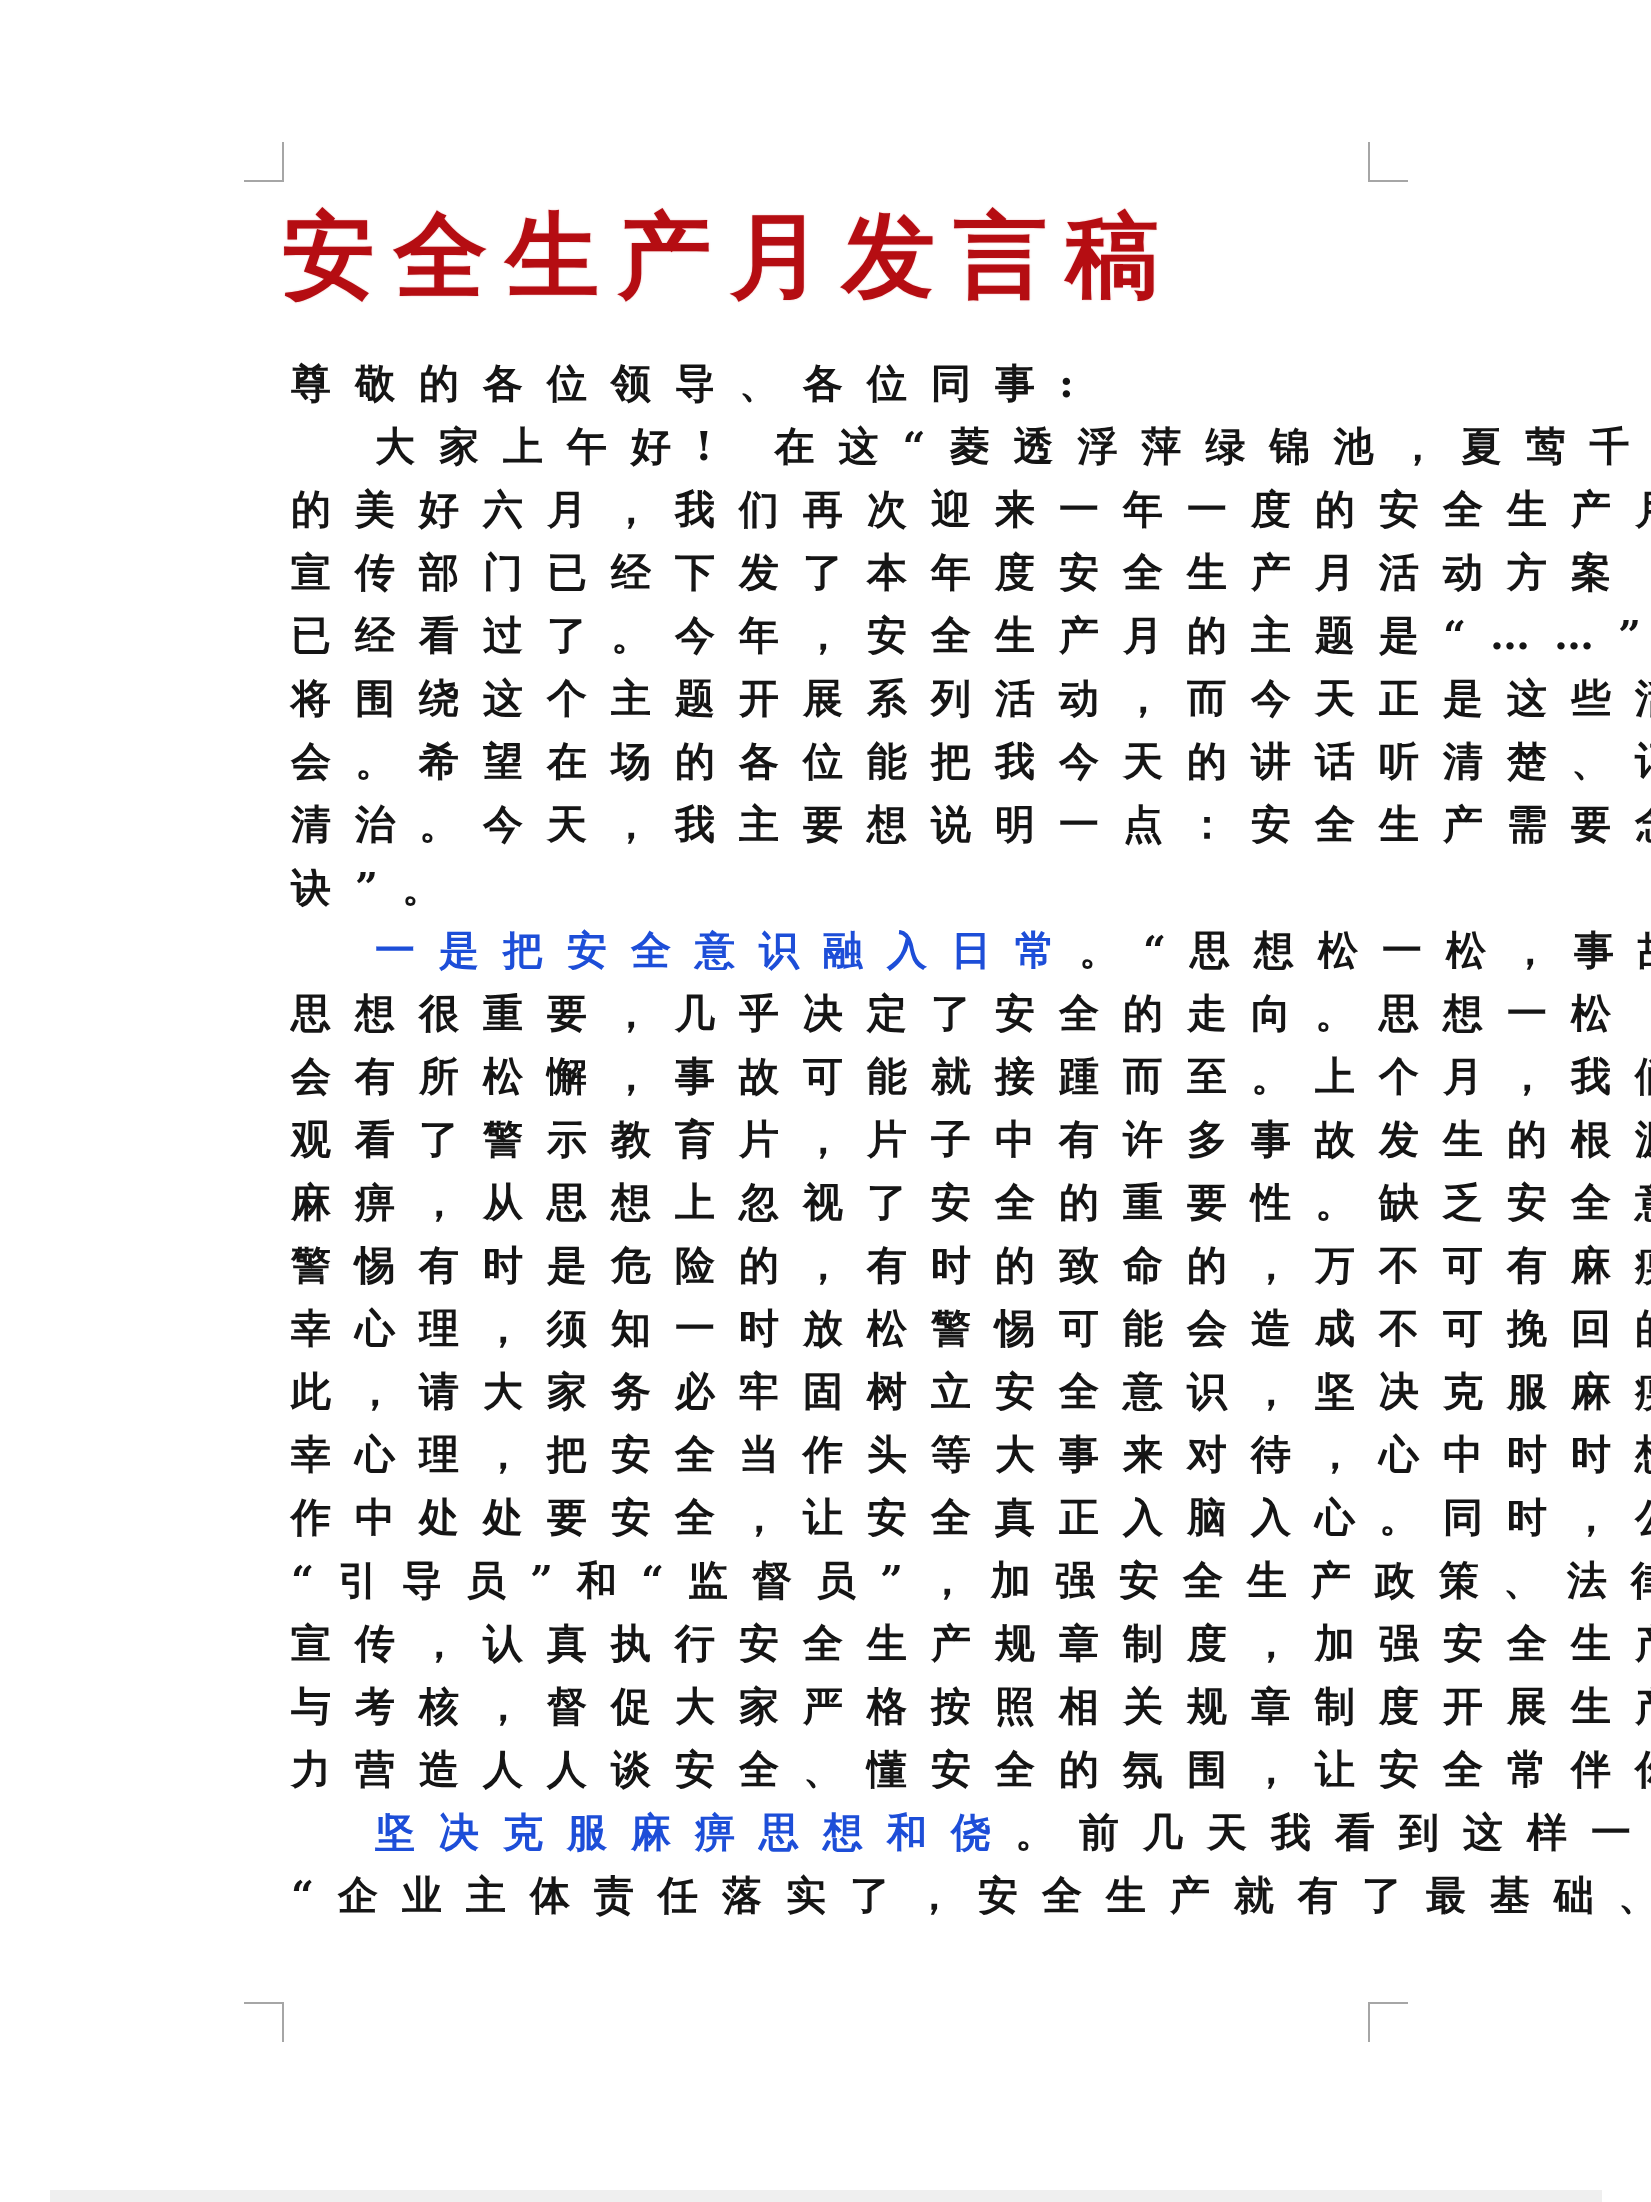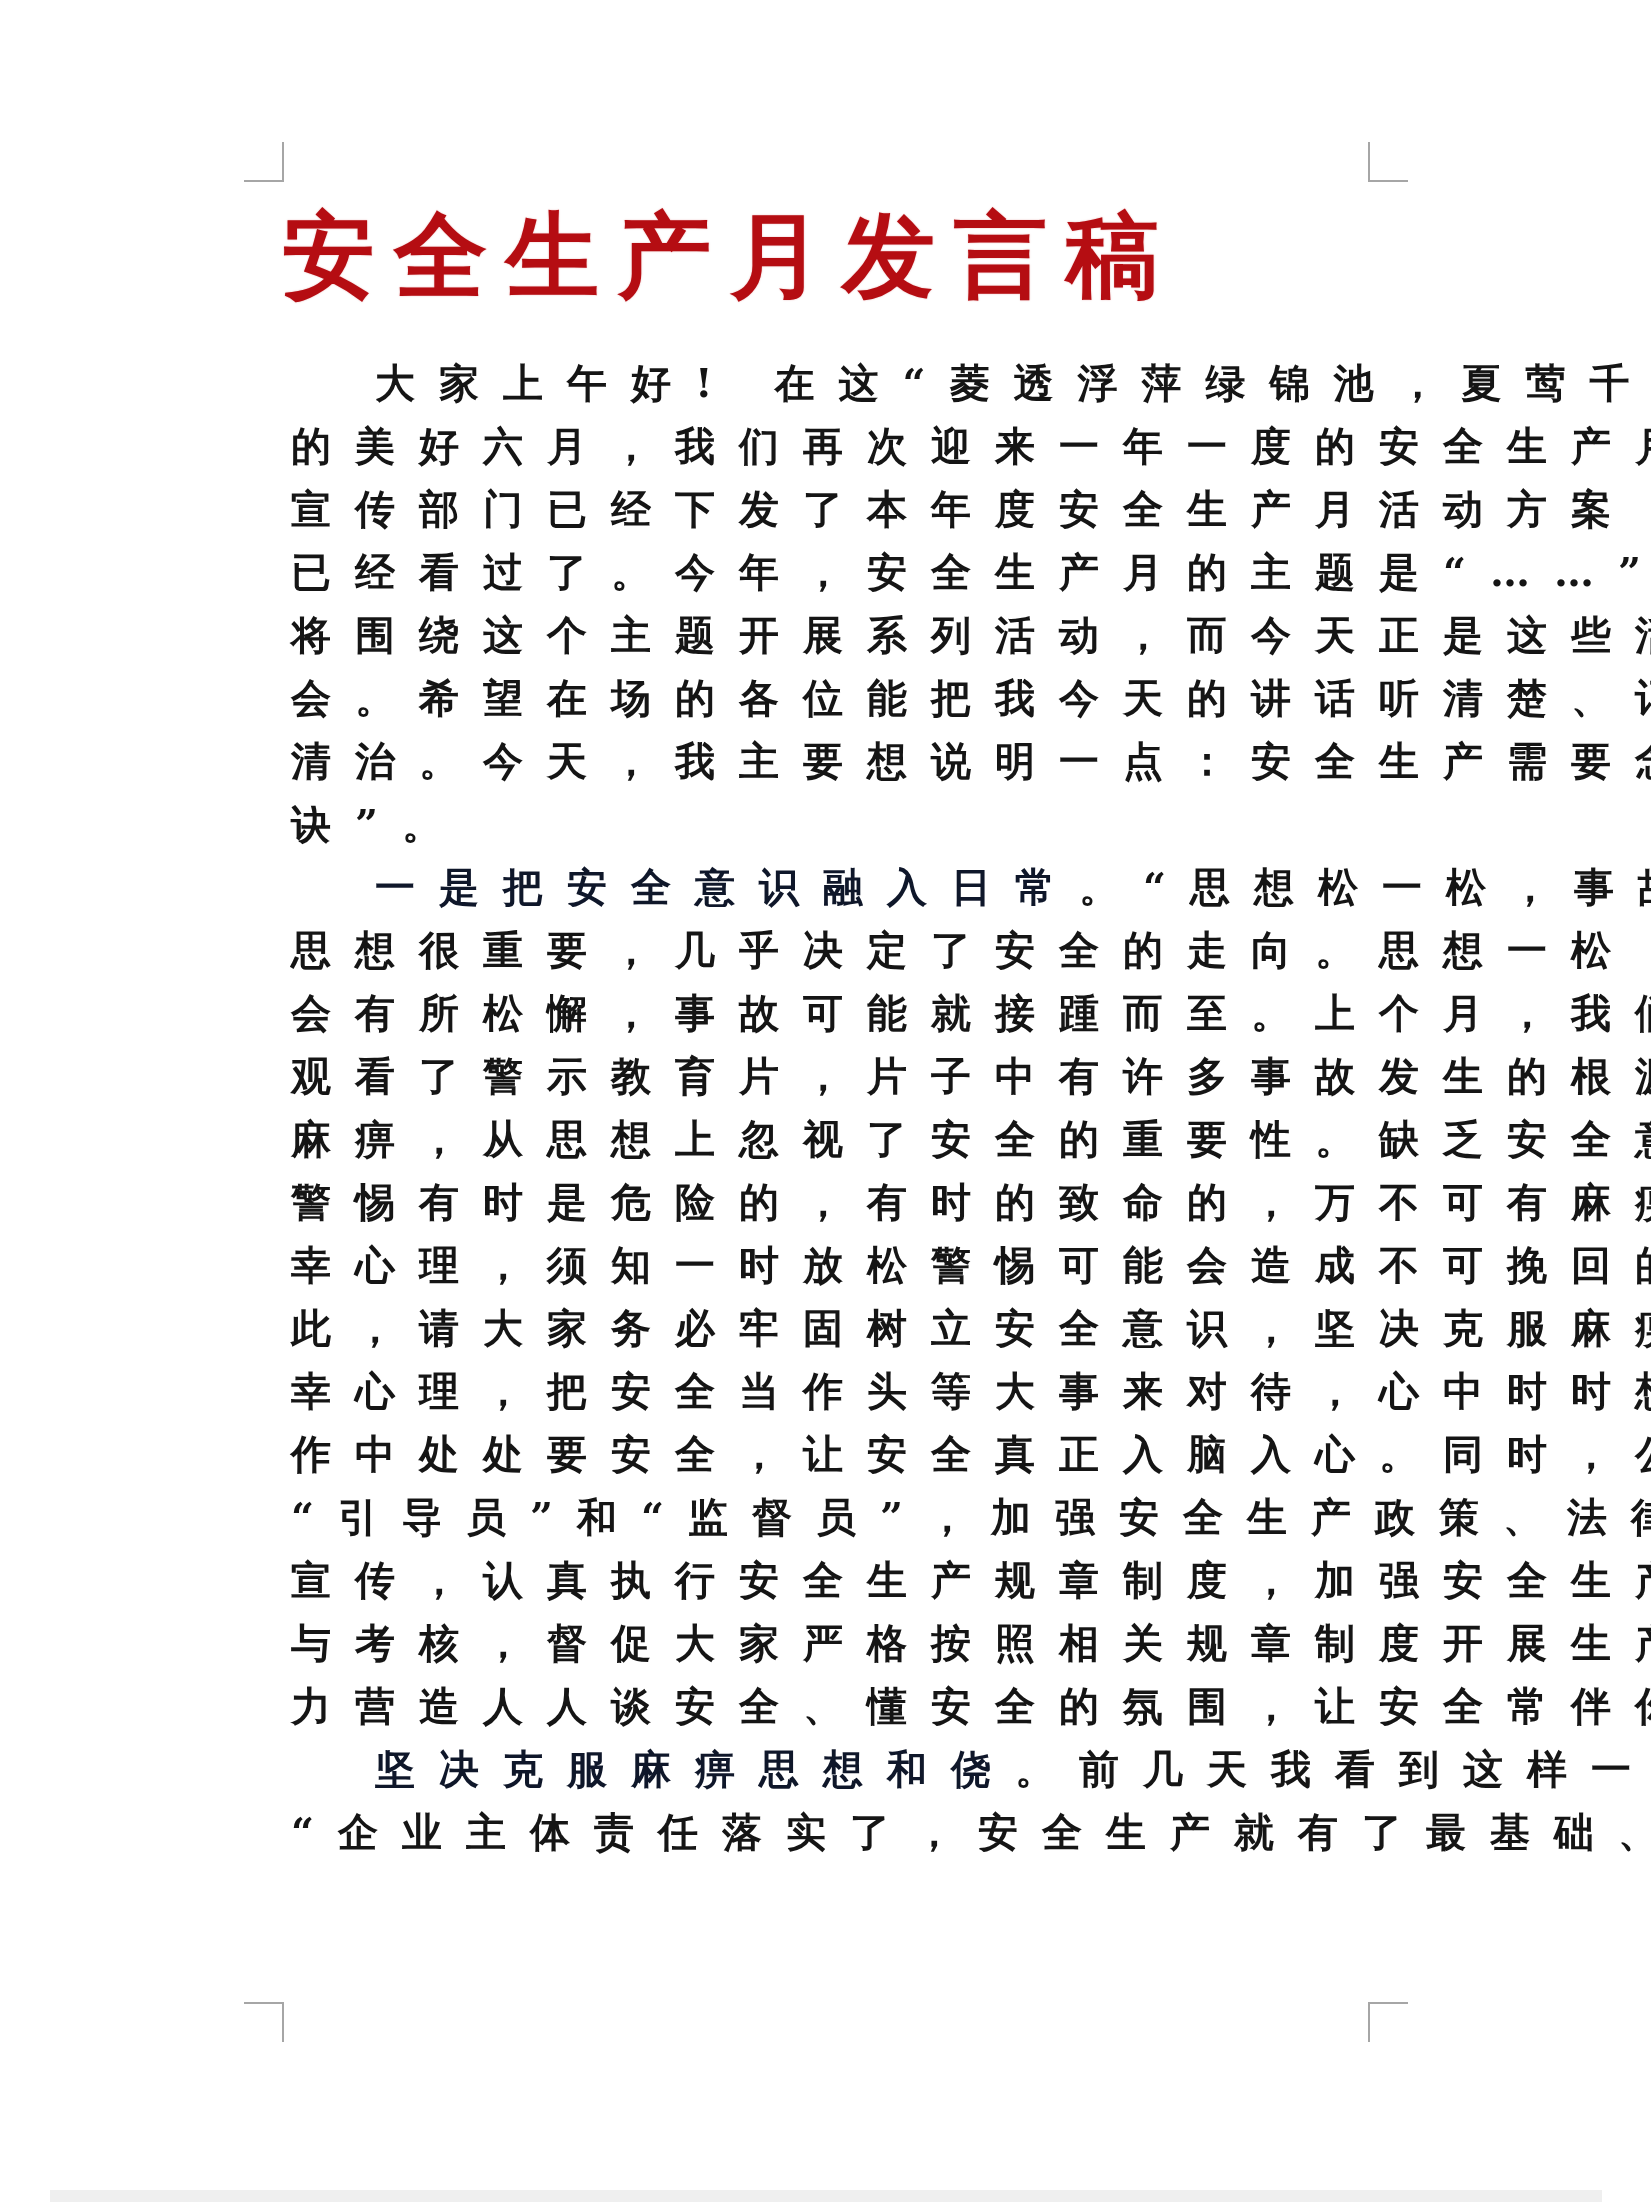--- a/index.html
+++ b/index.html
@@ -59,21 +59,21 @@
   .line {
     height: 63px;
     line-height: 63px;
     font-size: 40px;
     font-weight: bold;
     letter-spacing: 24px;
     white-space: nowrap;
     color: #151515;
   }
   .line.indent { padding-left: 84px; }
-  .red { color: #0f172a; }
+  .red { color: #1d4ed8; }
   .bottom-bar {
     position: absolute;
     left: 50px;
     top: 2190px;
     width: 1552px;
     height: 13px;
     background: #efefef;
   }
 </style>
 </head>
@@ -82,20 +82,21 @@
 <div class="page">
 
   <div class="corner tl"></div>
   <div class="corner tr"></div>
   <div class="corner bl"></div>
   <div class="corner br"></div>
 
   <div class="title">安全生产月发言稿</div>
 
   <div class="body">
+    <div class="line"><span>尊敬的各位领导、各位同事:</span></div>
     <div class="line indent"><span>大家上午好! 在这“菱透浮萍绿锦池，夏莺千啭弄蔷薇”</span></div>
     <div class="line"><span>的美好六月，我们再次迎来一年一度的安全生产月。前几日，</span></div>
     <div class="line"><span>宣传部门已经下发了本年度安全生产月活动方案，大家想必</span></div>
     <div class="line"><span>已经看过了。今年，安全生产月的主题是“……”，我们也</span></div>
     <div class="line"><span>将围绕这个主题开展系列活动，而今天正是这些活动的启动</span></div>
     <div class="line"><span>会。希望在场的各位能把我今天的讲话听清楚、记清晰、做</span></div>
     <div class="line"><span>清治。今天，我主要想说明一点：安全生产需要念好“常字</span></div>
     <div class="line"><span>诀”。</span></div>
     <div class="line indent"><span class="red">一是把安全意识融入日常</span><span>。“思想松一松，事故攻一攻。”</span></div>
     <div class="line"><span>思想很重要，几乎决定了安全的走向。思想一松，行动上也</span></div>

